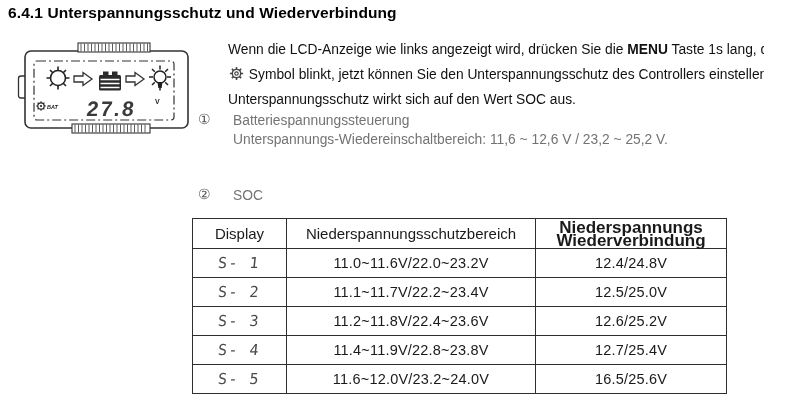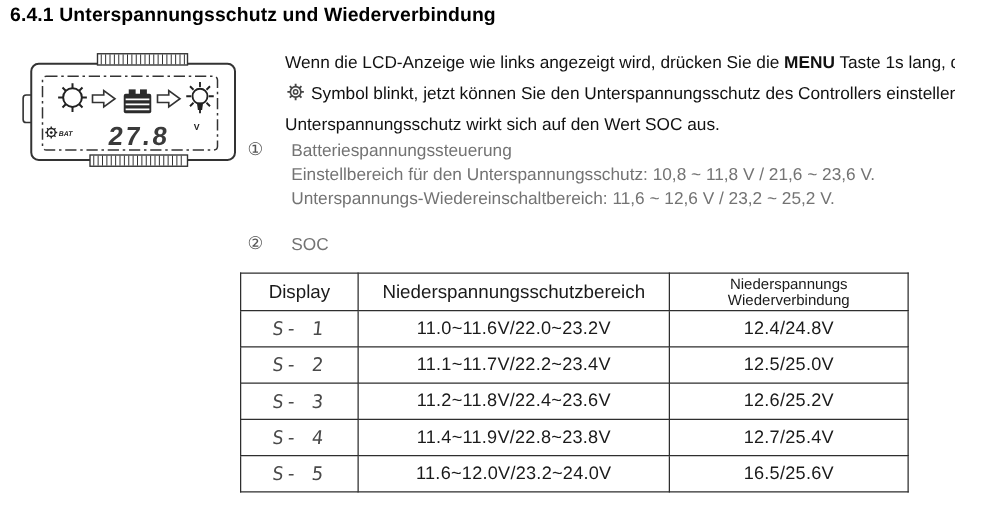--- a/index.html
+++ b/index.html
@@ -43,21 +43,21 @@
     border:1.6px solid #2e2e2e;
     text-align:center;vertical-align:middle;
     padding:0 4px;background:#fff;font-weight:normal;
   }
   .soc-table .col-display{width:85px;}
   .soc-table .col-protect{width:240px;}
   .soc-table .col-reconnect{width:182px;}
   .soc-table thead tr{height:30px;}
   .soc-table tbody tr{height:29px;}
   .soc-table th{font-size:15px;margin-top:31px;}
-  .soc-table th.small-head{font-size:12px;line-height:13px;font-weight:400;}
+  .soc-table th.small-head{font-size:17px;line-height:13px;font-weight:700;}
   .seg{
     font-family:"DejaVu Sans Mono",monospace;
     font-size:15px;color:#4a4a4a;
     letter-spacing:1.5px;
     display:inline-block;transform:skewX(-6deg);
   }
   .cell-val{letter-spacing:0.2px;}
   svg .ln{stroke:#333;fill:none;}
   svg text{font-family:"Liberation Sans",sans-serif;}
 </style>
@@ -122,21 +122,20 @@
   <div class="intro"><span>Wenn die LCD-Anzeige  wie links angezeigt wird, drücken Sie die </span><span class="menu-key">MENU</span><span> Taste 1s lang, das </span><svg class="inline-gear" viewBox="0 0 20 20" width="15" height="15">
         <circle cx="10" cy="10" r="5.6" fill="none" stroke="#444" stroke-width="1.8"></circle>
         <circle cx="10" cy="10" r="2.3" fill="none" stroke="#444" stroke-width="1.6"></circle>
         <path d="M10,1.2 v3.4 M10,15.4 v3.4 M1.2,10 h3.4 M15.4,10 h3.4 M3.8,3.8 l2.4,2.4 M13.8,13.8 l2.4,2.4 M16.2,3.8 l-2.4,2.4 M6.2,13.8 l-2.4,2.4" stroke="#444" stroke-width="2" fill="none"></path>
       </svg><span> Symbol blinkt, jetzt können Sie den Unterspannungsschutz des Controllers einstellen, der Unterspannungsschutz wirkt sich auf den Wert SOC aus.</span></div>
 
   <div class="item item1">
     <span class="item-marker">①</span>
     <div class="item-body">
       <div>Batteriespannungssteuerung</div>
-      <div>Einstellbereich für den Unterspannungsschutz: 10,8 ~ 11,8 V / 21,6 ~ 23,6 V.</div>
       <div>Unterspannungs-Wiedereinschaltbereich: 11,6 ~ 12,6 V / 23,2 ~ 25,2 V.</div>
     </div>
   </div>
 
   <div class="item item2">
     <span class="item-marker">②</span>
     <div class="item-body">
       <div>SOC</div>
     </div>
   </div>

